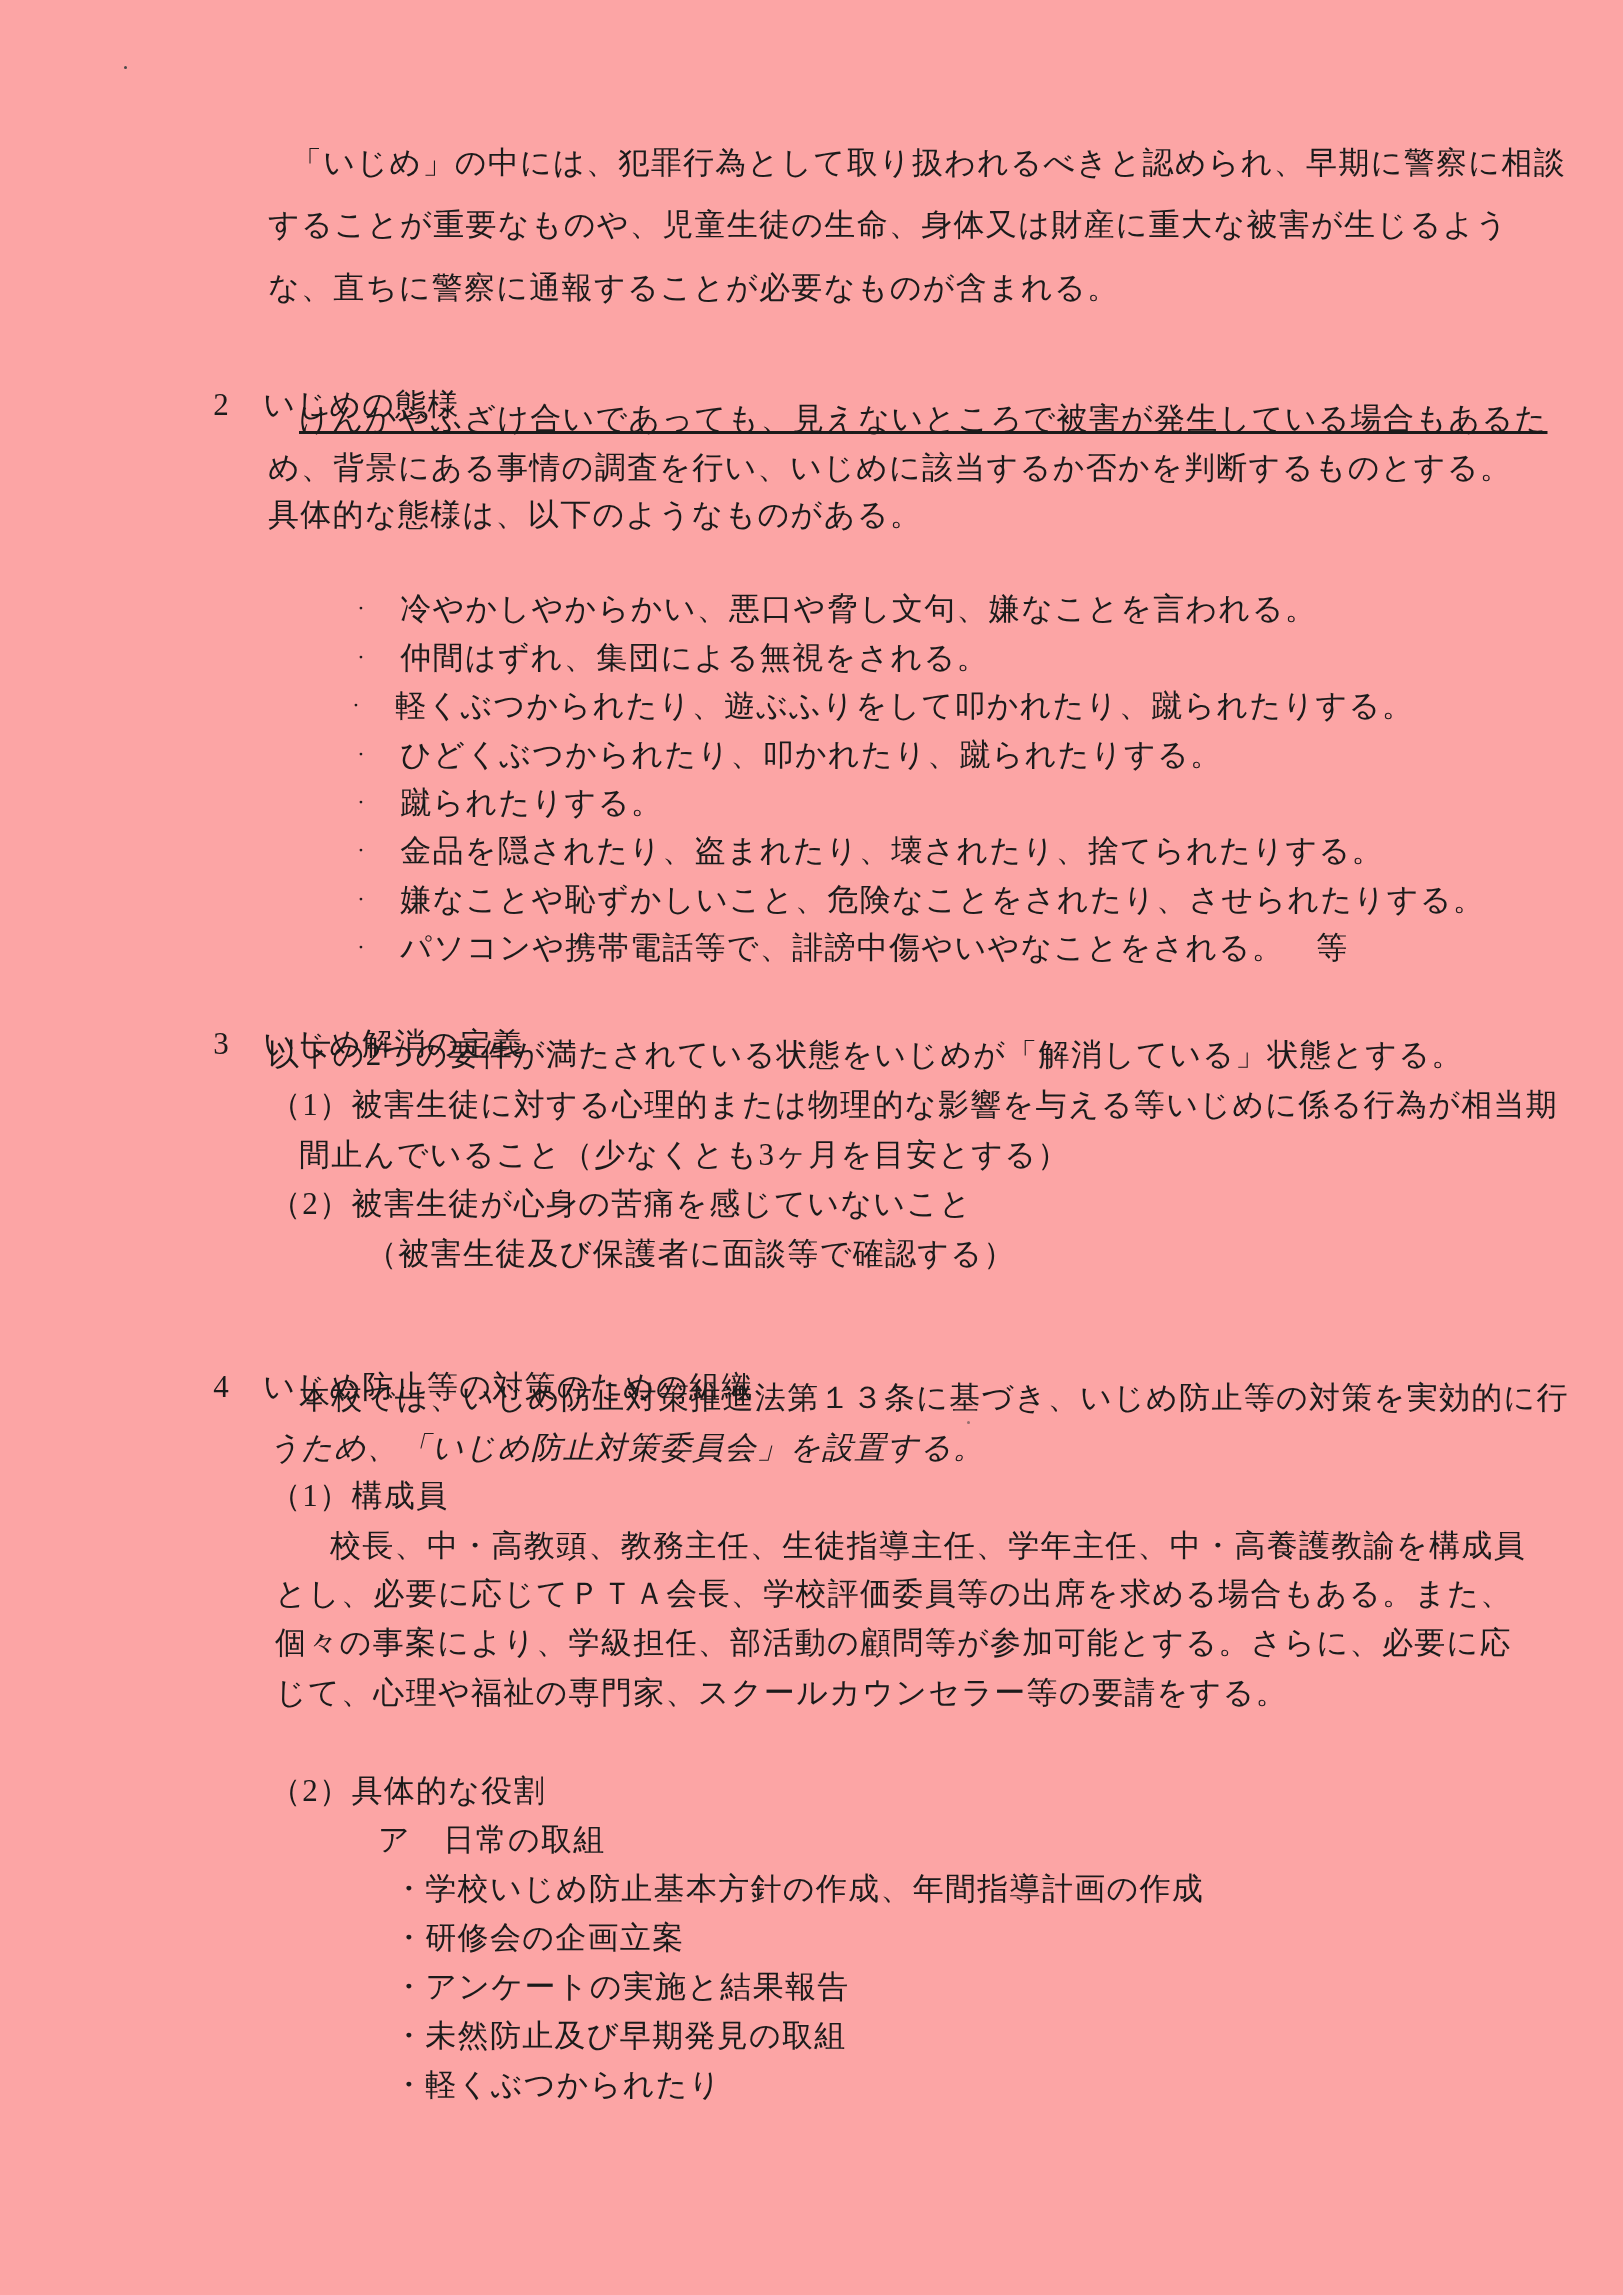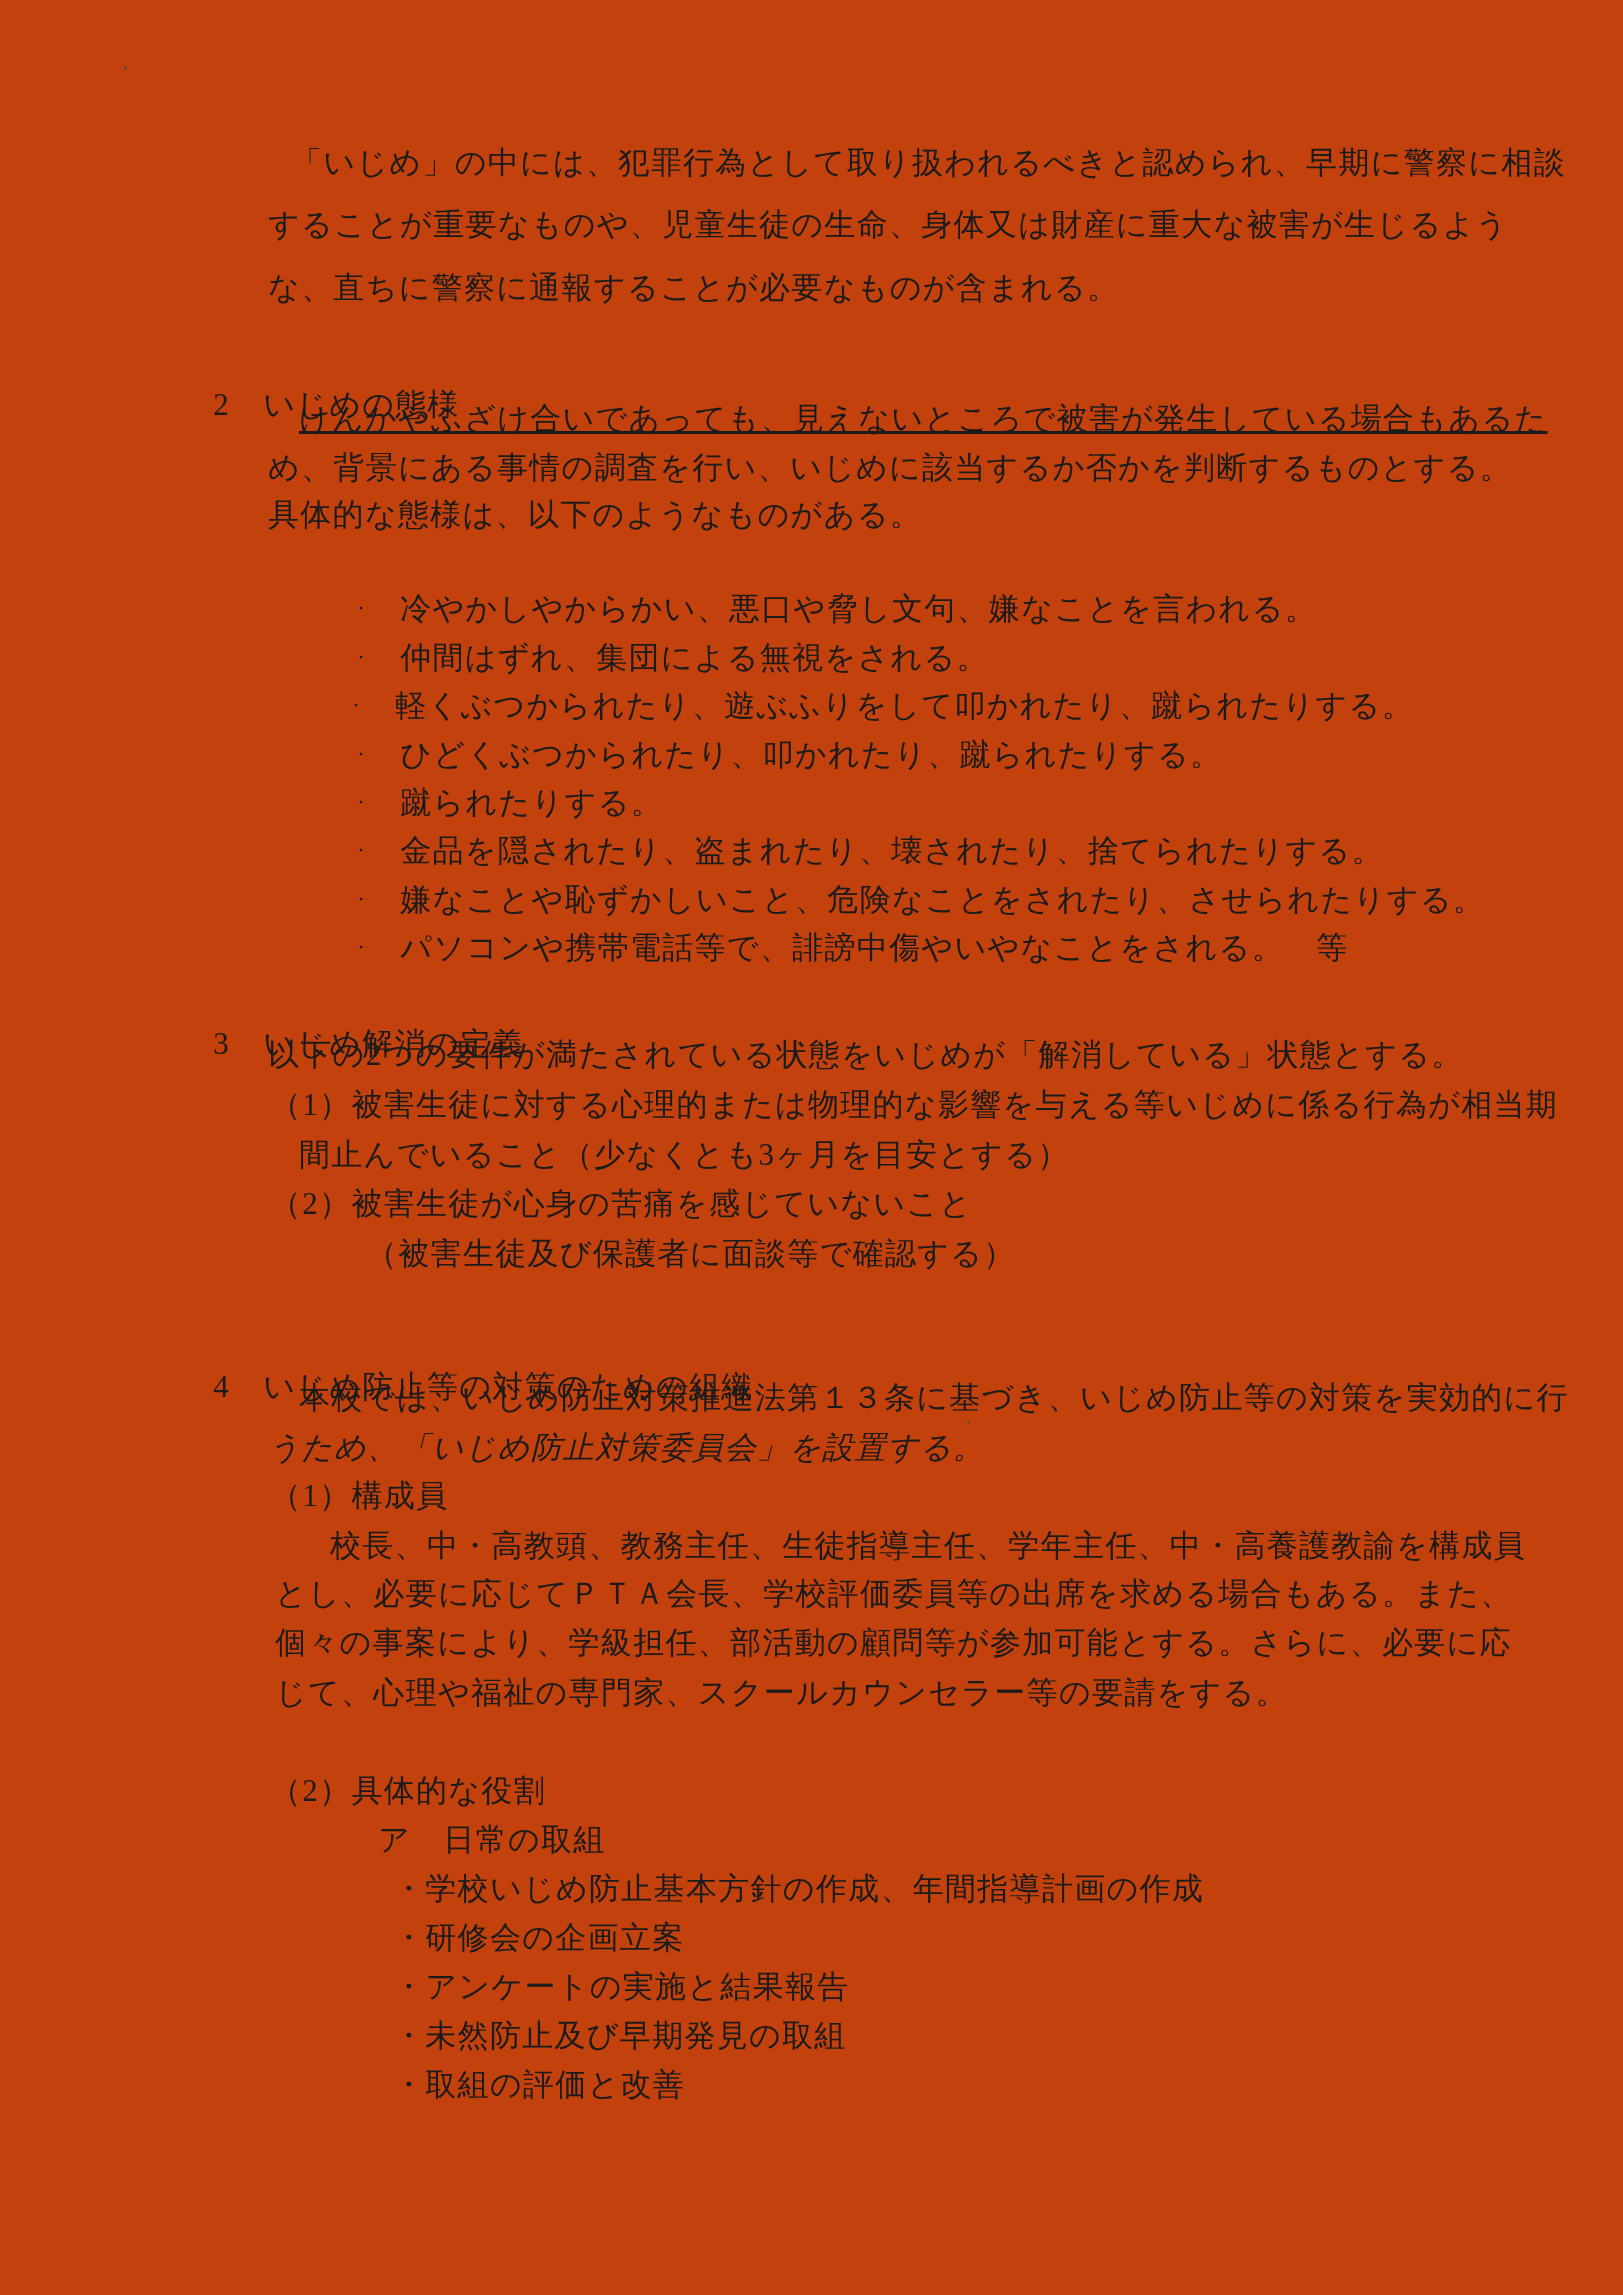--- a/index.html
+++ b/index.html
@@ -1,20 +1,20 @@
 <!DOCTYPE html>
 <html lang="ja" style="font-size:10.5px"><head>
 <meta charset="utf-8">
 <style>
   html, body { margin:0; padding:0; background:#ffffff; }
   #page {
     position: relative;
     width: 1623px;
     height: 2295px;
-    background: #c2410c;
+    background: #fca5a5;
     color: #1b1b1b;
     font-family: "Liberation Serif", "DejaVu Serif", serif;
     font-size: 31px;
     letter-spacing: 1.3px;
     overflow: hidden;
   }
   .ln {
     position: absolute;
     white-space: pre;
     line-height: 39px;
@@ -100,16 +100,16 @@
   <div class="ln" style="left:275px; top:1574px;">とし、必要に応じてＰＴＡ会長、学校評価委員等の出席を求める場合もある。また、</div>
   <div class="ln" style="left:275px; top:1623px;">個々の事案により、学級担任、部活動の顧問等が参加可能とする。さらに、必要に応</div>
   <div class="ln" style="left:275px; top:1673px;">じて、心理や福祉の専門家、スクールカウンセラー等の要請をする。</div>
 
   <div class="ln" style="left:270px; top:1771px;">（2）具体的な役割</div>
   <div class="ln" style="left:345px; top:1820px;margin-left:33px;">ア　日常の取組</div>
   <div class="ln" style="left:393px; top:1869px;">・学校いじめ防止基本方針の作成、年間指導計画の作成</div>
   <div class="ln" style="left:393px; top:1918px;">・研修会の企画立案</div>
   <div class="ln" style="left:393px; top:1967px;">・アンケートの実施と結果報告</div>
   <div class="ln" style="left:393px; top:2016px;">・未然防止及び早期発見の取組</div>
-  <div class="ln" style="left:393px; top:2065px;">・取組の評価と改善</div>
+  <div class="ln" style="left:393px; top:2065px;">・軽くぶつかられたり</div>
 
 </div>
 
 
 </body></html>

